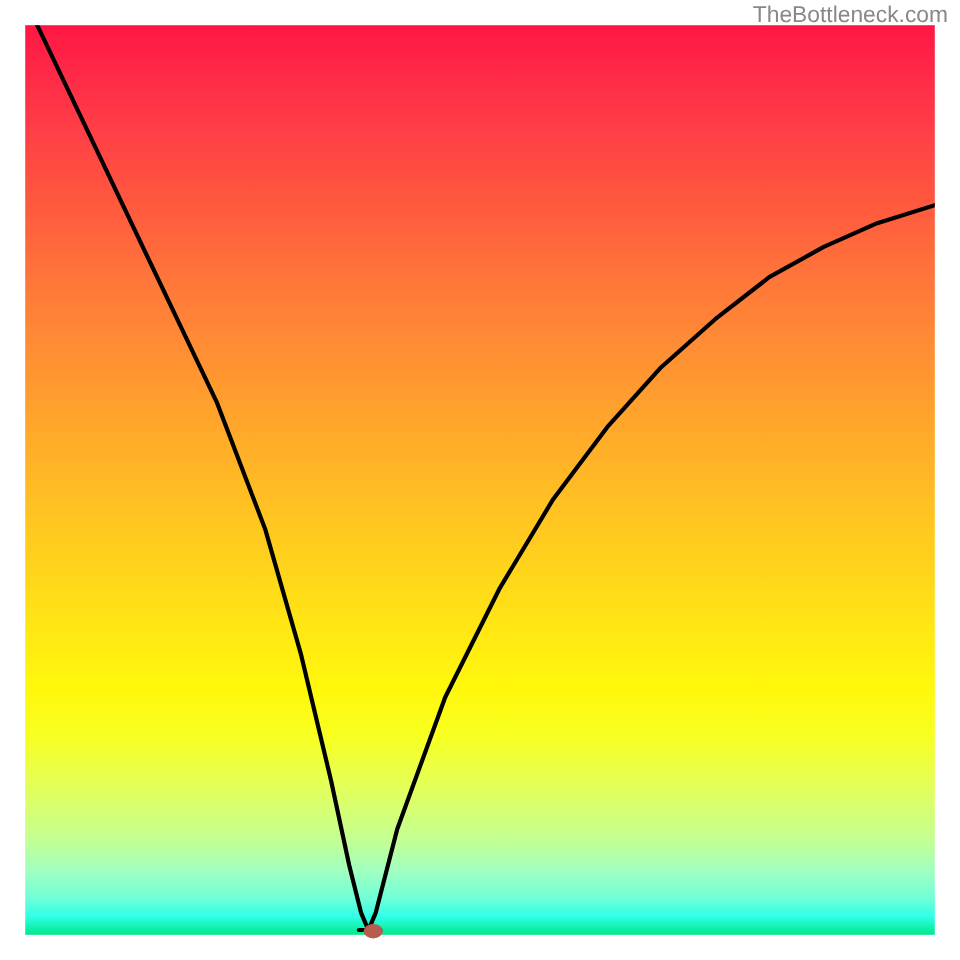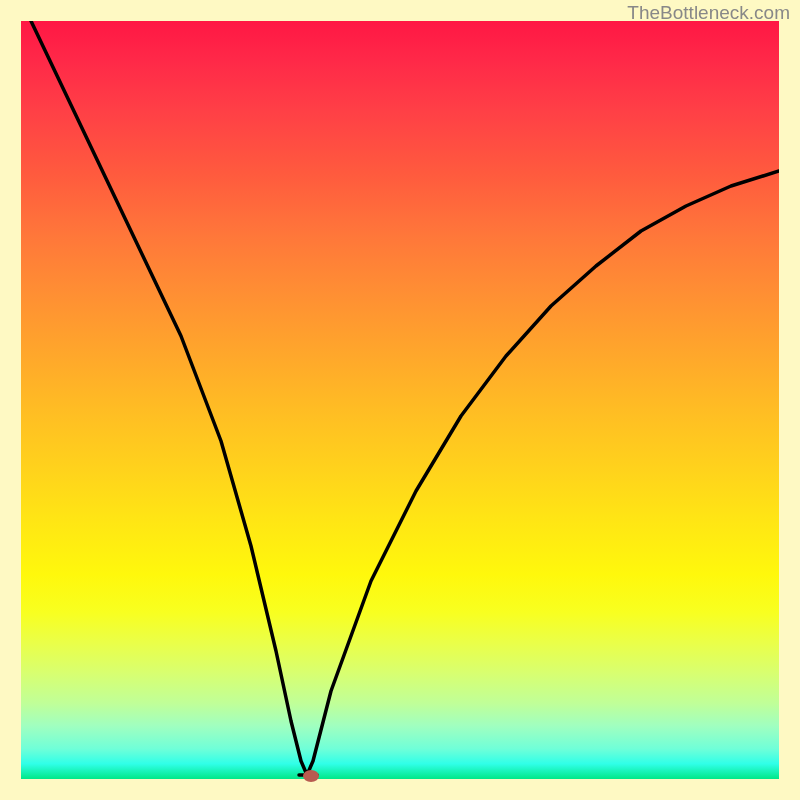--- a/index.html
+++ b/index.html
@@ -10,21 +10,21 @@
     position: relative;
     overflow: hidden;
     font-family: Arial, sans-serif;
   }
   .frame {
     position: absolute;
     top: 0;
     left: 0;
     width: 800px;
     height: 800px;
-    background: #fef9c3;
+    background: #ffffff;
   }
   .plot-area {
     position: absolute;
     top: 21px;
     left: 21px;
     width: 758px;
     height: 758px;
     background: linear-gradient(to bottom,
       #ff1744 0%,
       #ff2848 5%,

